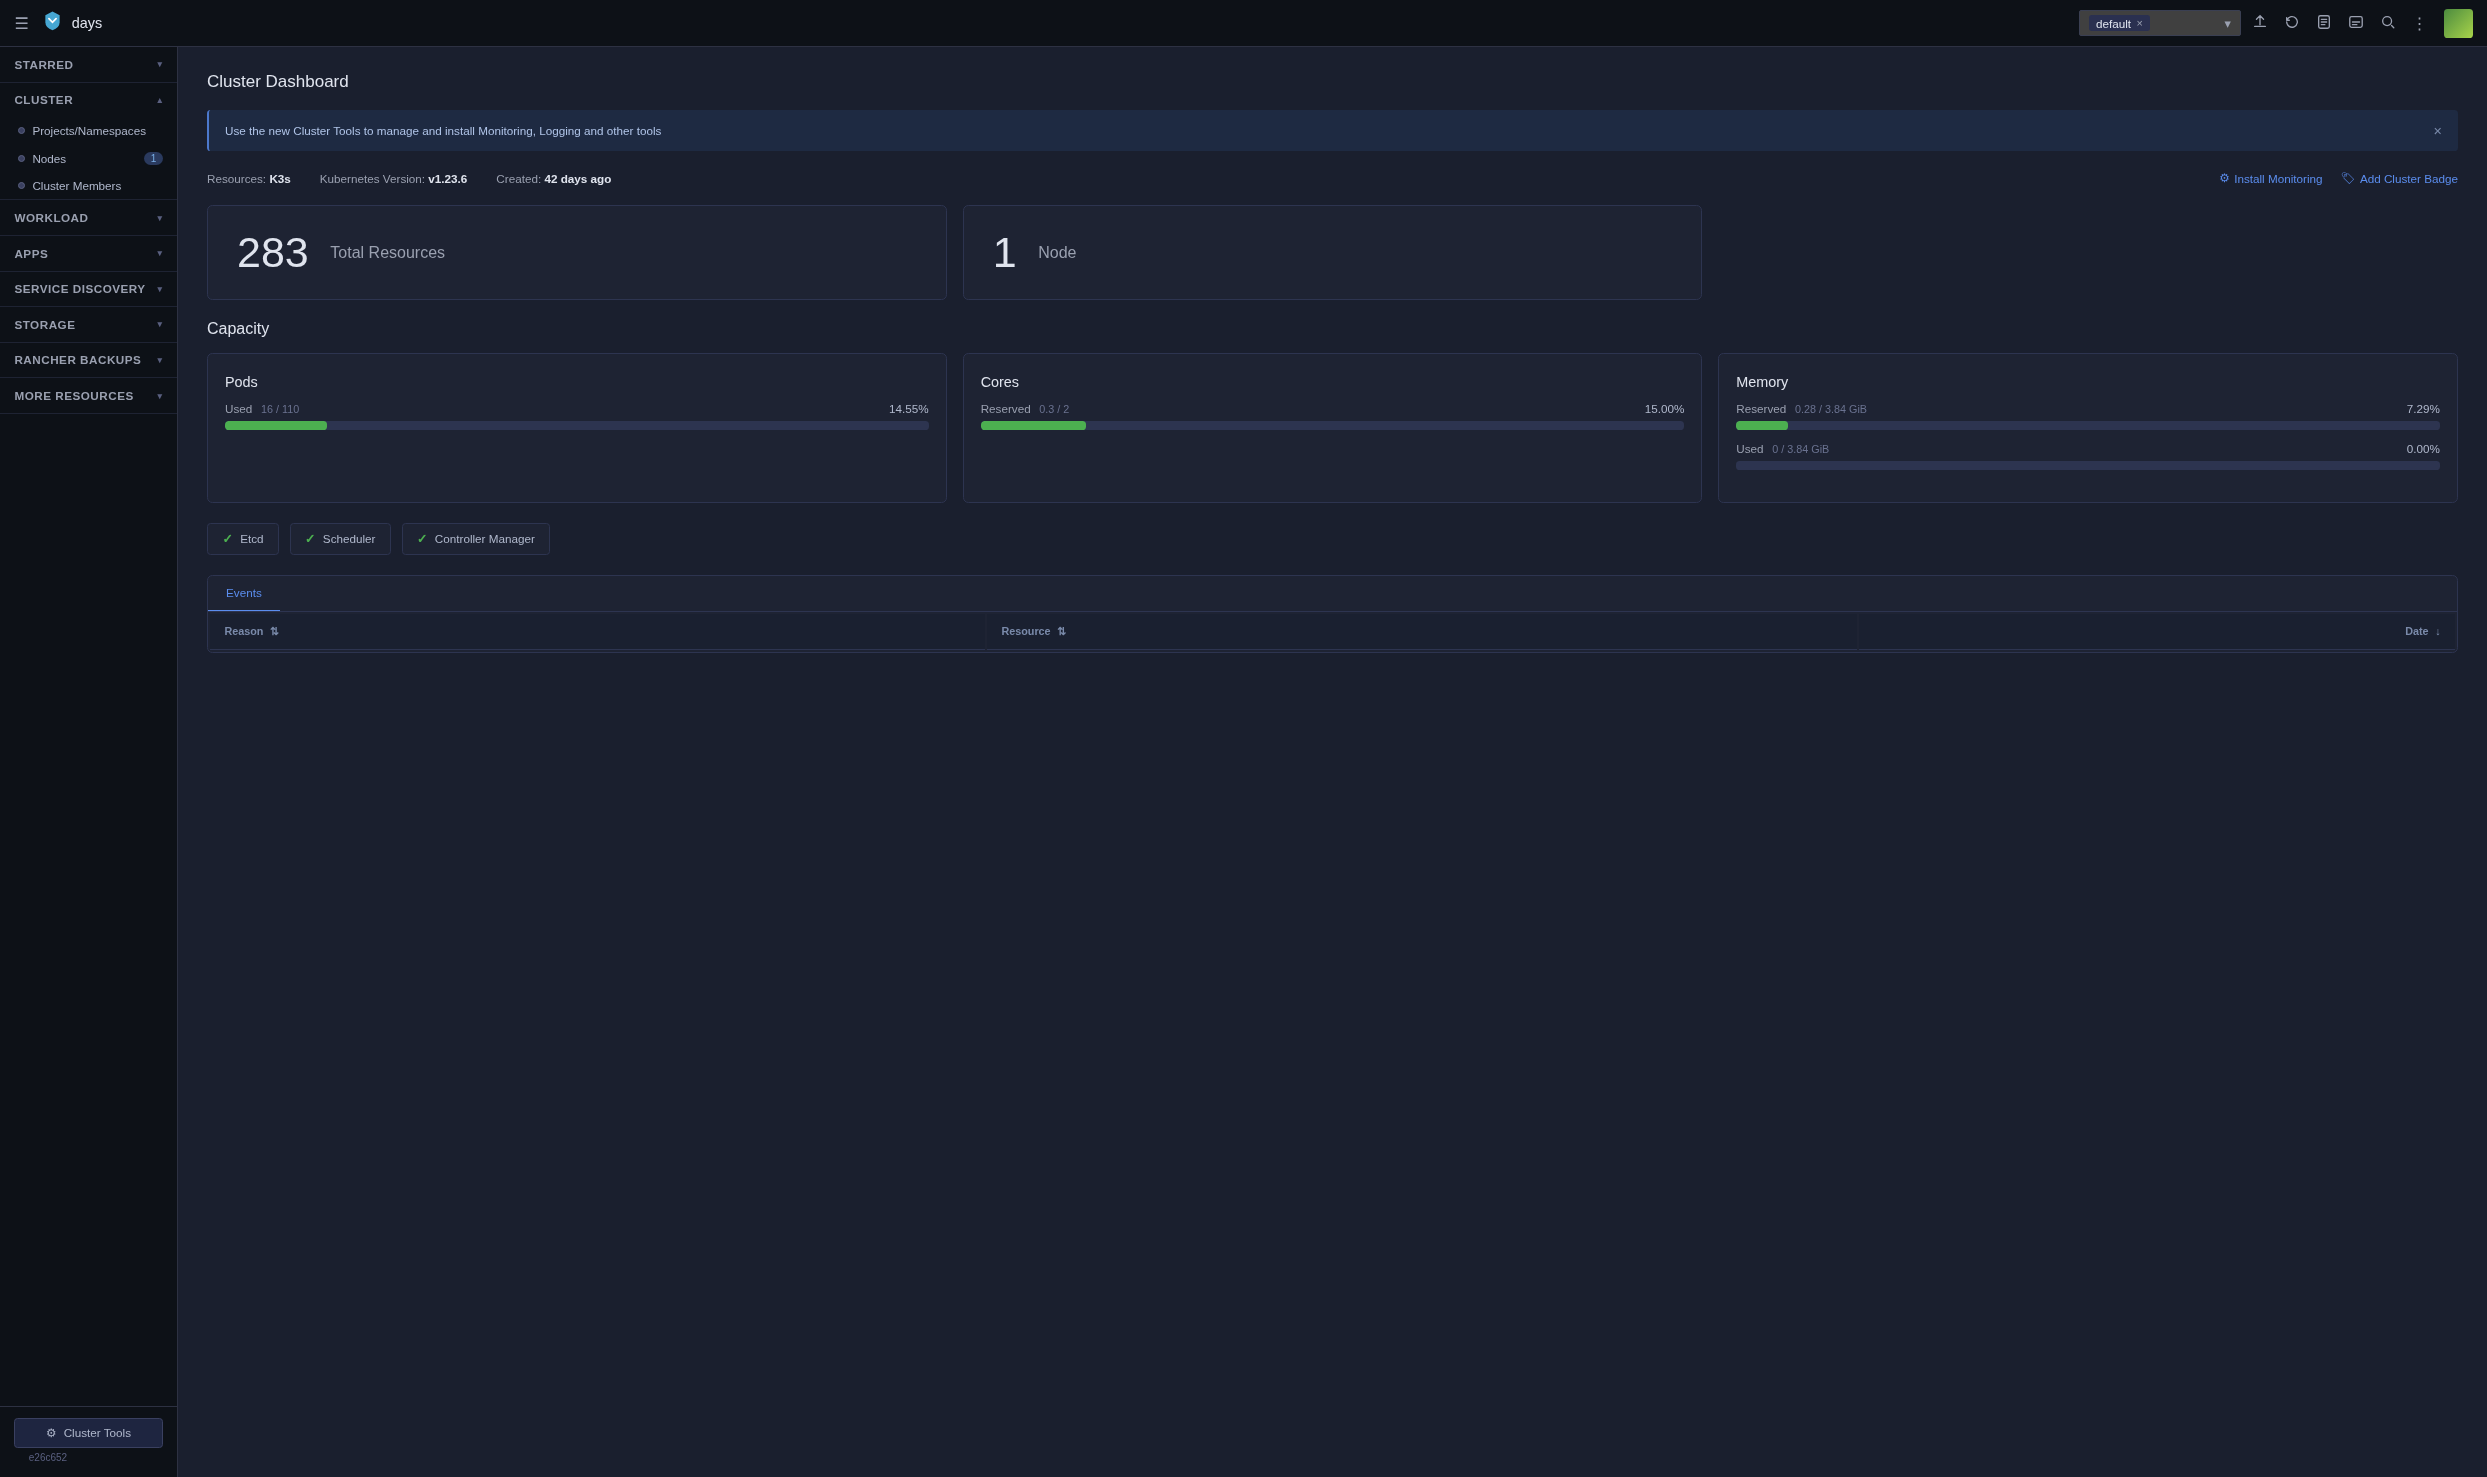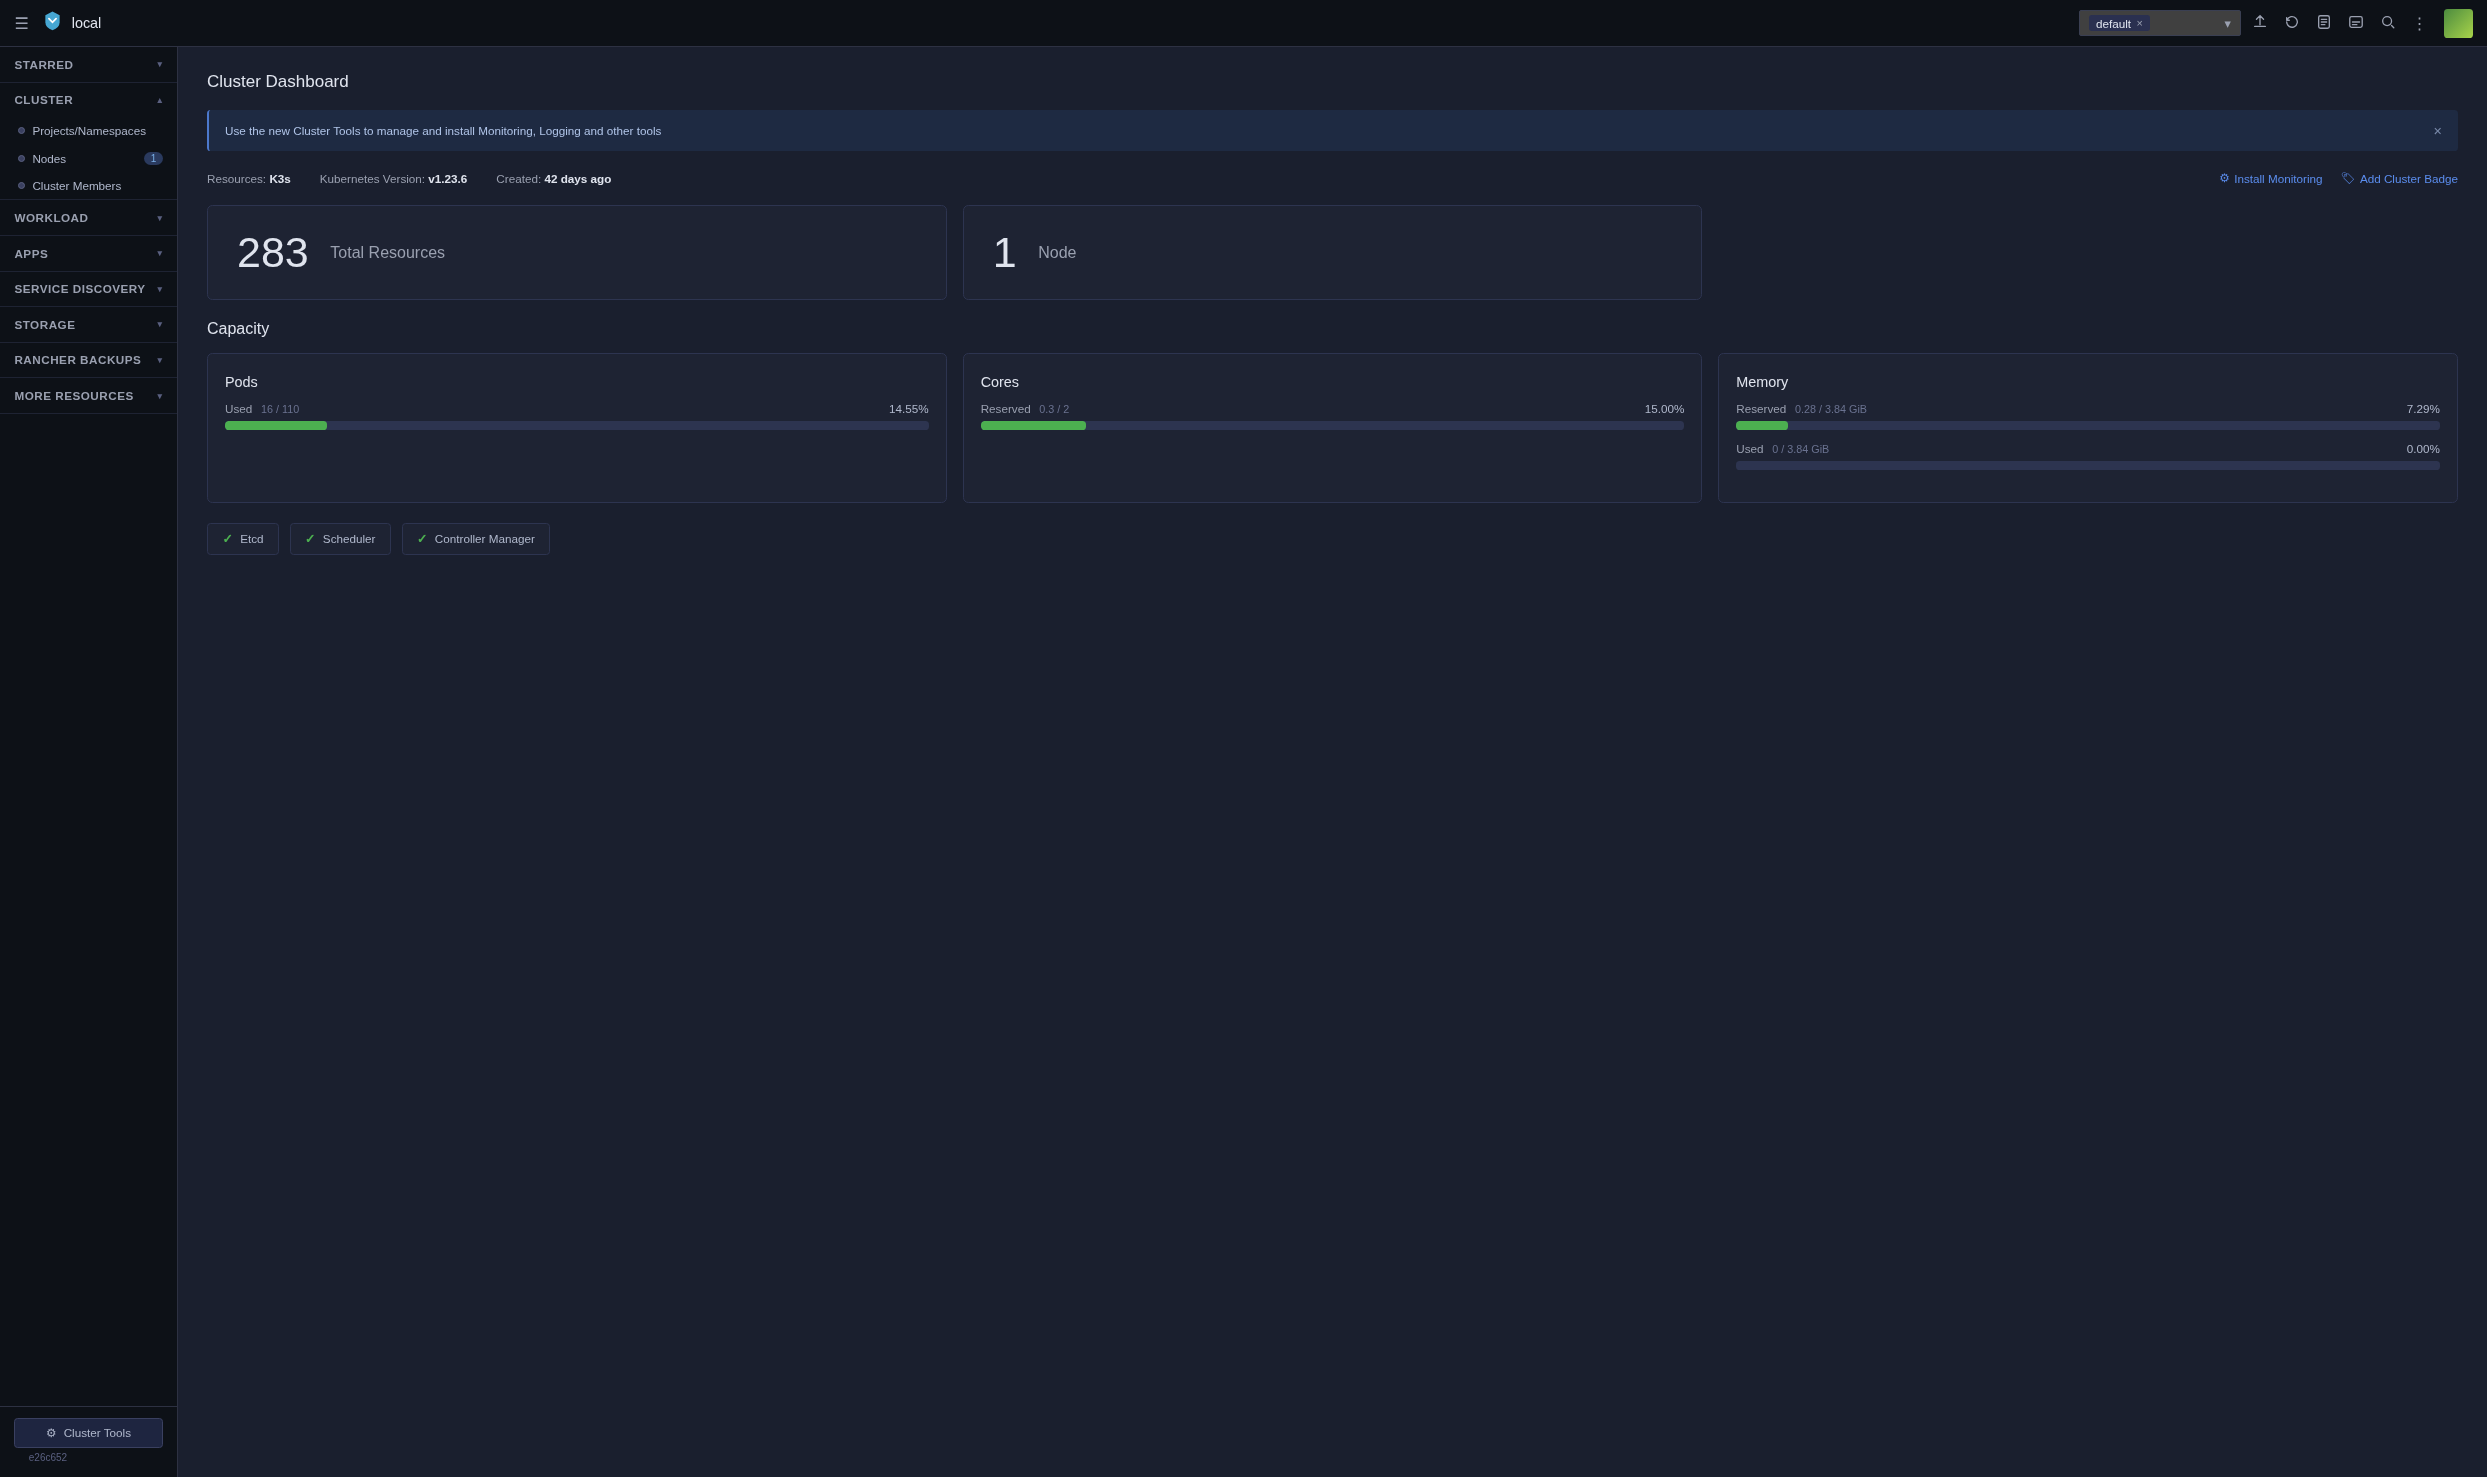--- a/index.html
+++ b/index.html
@@ -85,21 +85,21 @@
 <body>
 
 <div class="topbar">
   <span class="topbar-menu-icon">☰</span>
   <span class="topbar-logo">
     <svg width="25" height="25" viewBox="0 0 28 28" fill="none">
       <path d="M14 4 L22 8 L22 16 Q22 22 14 25 Q6 22 6 16 L6 8 Z" fill="#4cb8e8" opacity="0.9"></path>
       <path d="M10 12 L14 16 L18 12" stroke="white" stroke-width="2" fill="none" stroke-linecap="round"></path>
     </svg>
   </span>
-  <span class="topbar-cluster-name">local</span>
+  <span class="topbar-cluster-name">days</span>
 
   <div class="topbar-namespace-selector">
     <div class="namespace-tag">
       <span>default</span>
       <span class="namespace-tag-close">×</span>
     </div>
     <span class="namespace-chevron" style="margin-left:auto;">▾</span>
   </div>
 
   <div class="topbar-actions">
@@ -316,16 +316,40 @@
         <div class="status-badge">
           <span class="status-check">✓</span>
           <span>Scheduler</span>
         </div>
         <div class="status-badge">
           <span class="status-check">✓</span>
           <span>Controller Manager</span>
         </div>
       </div>
 
+    <div class="events-section">
+      <div class="events-tabs">
+        <div class="events-tab active">Events</div>
+      </div>
+      <table class="events-table">
+        <thead>
+          <tr>
+            <th>
+              <span>Reason</span>
+              <span class="sort-icon">⇅</span>
+            </th>
+            <th>
+              <span>Resource</span>
+              <span class="sort-icon">⇅</span>
+            </th>
+            <th style="text-align:right;">
+              <span>Date</span>
+              <span class="sort-icon">↓</span>
+            </th>
+          </tr>
+        </thead>
+        <tbody id="events-body"></tbody>
+      </table>
+    </div>
 
   </div>
 </div>
 
 
 </body></html>

